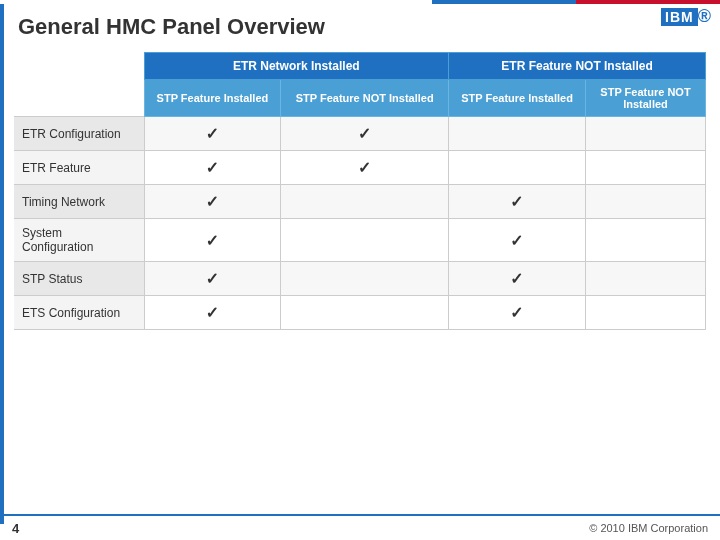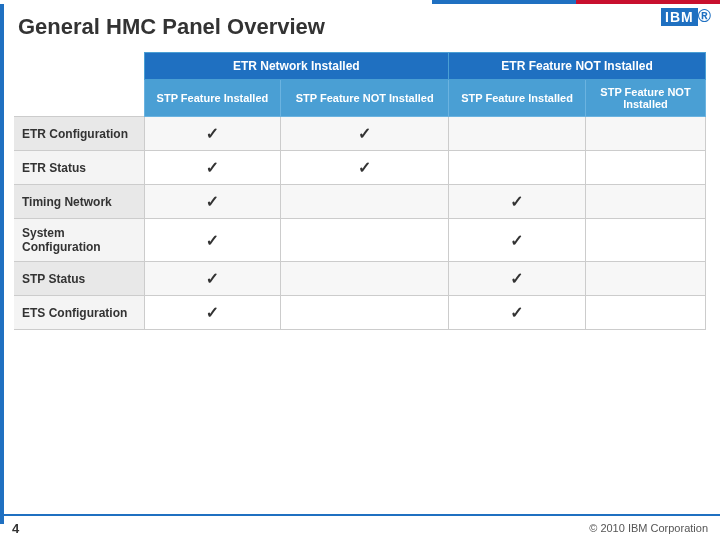--- a/index.html
+++ b/index.html
@@ -119,21 +119,21 @@
 
     tbody tr td {
       padding: 7px 8px;
       text-align: center;
       border: 1px solid #cccccc;
       font-size: 12px;
     }
 
     tbody tr td.row-label {
       text-align: left;
-      font-weight: bold;
+      font-weight: normal;
       font-size: 12px;
       color: #333333;
       background: #f0f0f0;
       border-left: none;
     }
 
     tbody tr:nth-child(odd) td.row-label {
       background: #e8e8e8;
     }
     tbody tr:nth-child(even) td.row-label {
@@ -225,21 +225,21 @@
       </thead>
       <tbody id="table-body">
       <tr>
             <td class="row-label">ETR Configuration</td>
             <td><span class="checkmark">✓</span></td>
             <td><span class="checkmark">✓</span></td>
             <td></td>
             <td></td>
           </tr>
           <tr>
-            <td class="row-label">ETR Status</td>
+            <td class="row-label">ETR Feature</td>
             <td><span class="checkmark">✓</span></td>
             <td><span class="checkmark">✓</span></td>
             <td></td>
             <td></td>
           </tr>
           <tr>
             <td class="row-label">Timing Network</td>
             <td><span class="checkmark">✓</span></td>
             <td></td>
             <td><span class="checkmark">✓</span></td>

